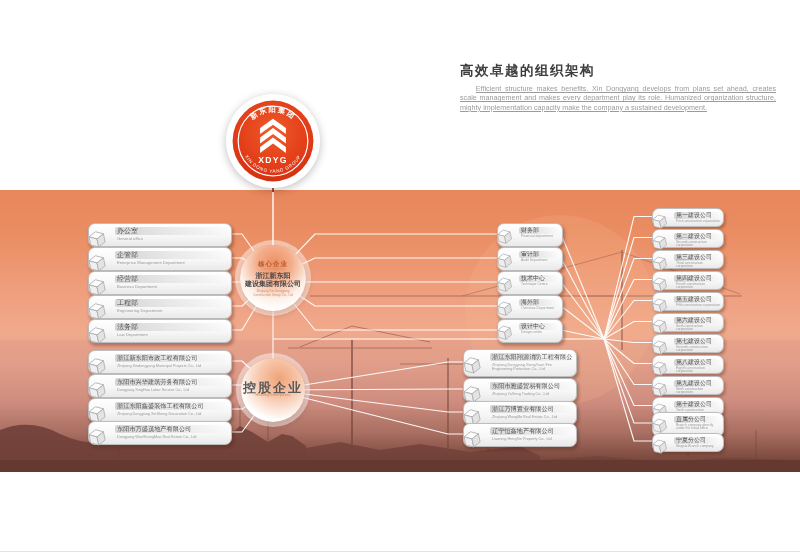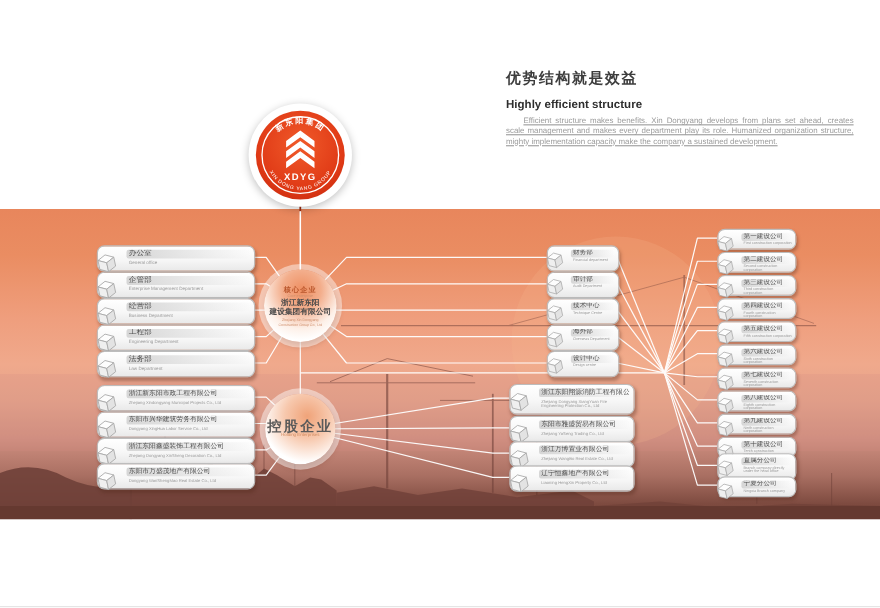--- a/index.html
+++ b/index.html
@@ -158,22 +158,21 @@
       <path d="M230 432 H242 L273 390"></path>
 
       <path d="M273 390 L448 362 H463"></path>
       <path d="M273 390 L448 389 H463"></path>
       <path d="M273 390 L448 412 H463"></path>
       <path d="M273 390 L448 434 H463"></path>
     </g>
   </svg>
 
   <div class="header">
-    <div class="title-cn">优势结构就是效益</div>
-    <div class="title-en">Highly efficient structure</div>
+    <div class="title-cn">高效卓越的组织架构</div>
     <div class="body-en">Efficient structure makes benefits. Xin Dongyang develops from plans set ahead, creates scale management and makes every department play its role. Humanized organization structure, mighty implementation capacity make the company a sustained development.</div>
   </div>
 
   <div class="logo">
     <svg viewBox="0 0 100 100">
       <defs>
         <radialGradient id="redg" cx="50%" cy="38%" r="70%">
           <stop offset="0%" stop-color="#f05a2a"></stop>
           <stop offset="70%" stop-color="#e03a16"></stop>
           <stop offset="100%" stop-color="#c92a0e"></stop>

